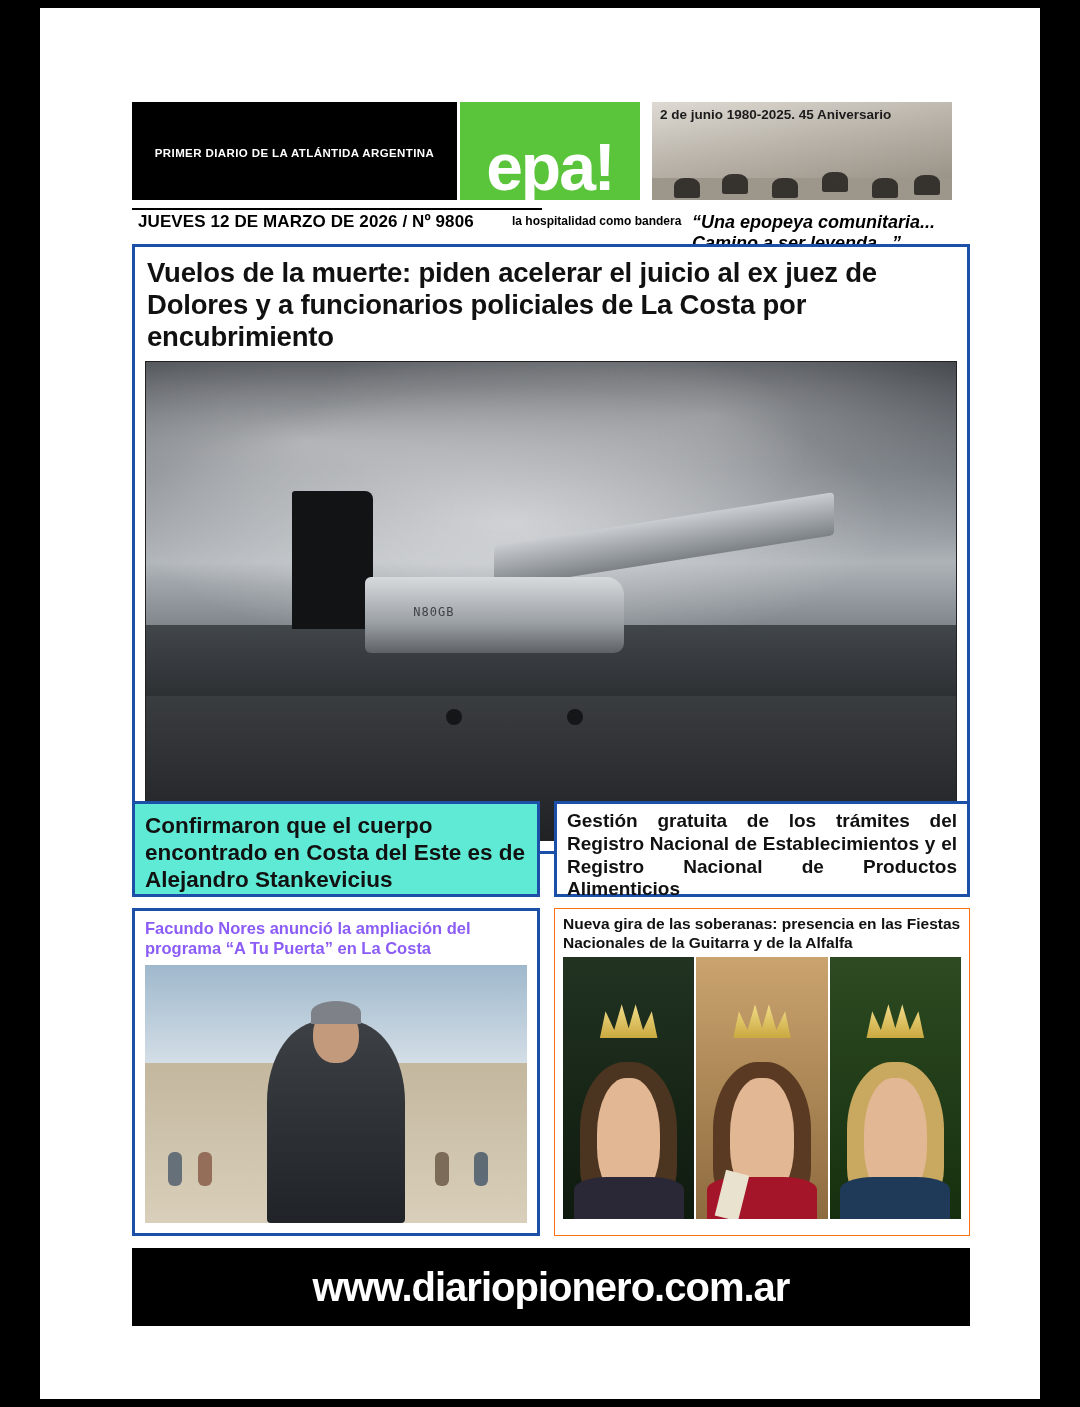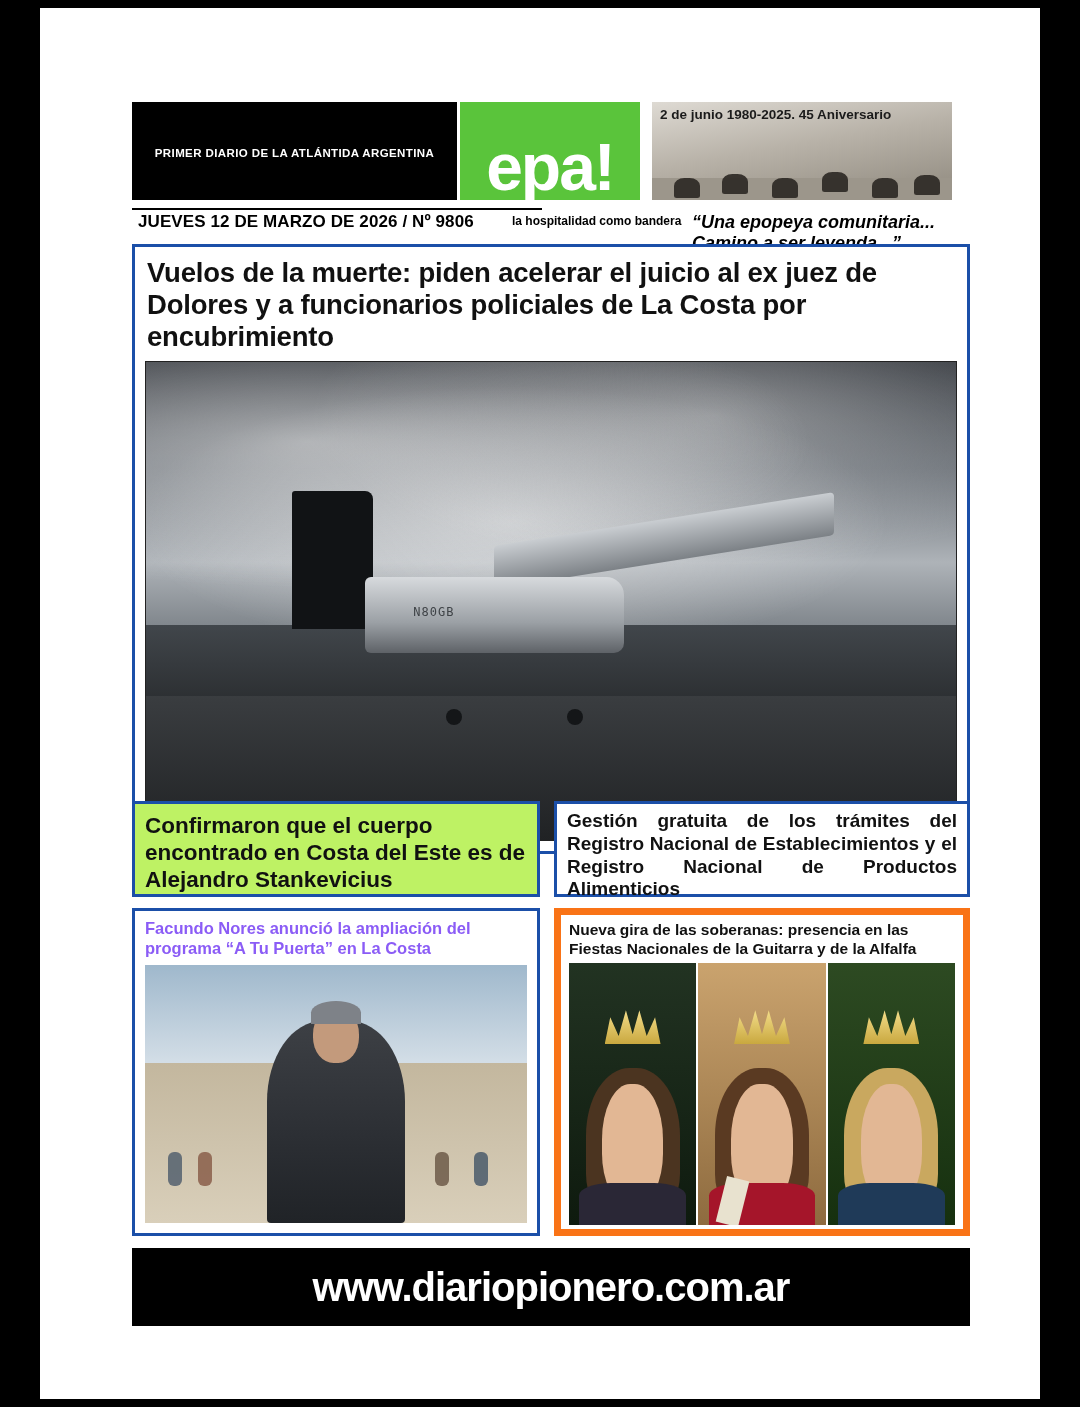--- a/index.html
+++ b/index.html
@@ -255,21 +255,21 @@
   
   .sec-left {
     position: absolute;
     left: 40px;
     top: 705px;
     width: 408px;
     height: 96px;
     border: 3px solid #1b4fa8;
     box-sizing: border-box;
     padding: 8px 10px;
-    background: #bef264;
+    background: #5eead4;
   }
   .sec-left-title {
     font-size: 22.5px;
     font-weight: bold;
     line-height: 1.2;
     color: #111;
   }
   .sec-right {
     position: absolute;
     left: 462px;
@@ -352,21 +352,21 @@
     border-radius: 6px;
     opacity: 0.85;
   }
 
   .third-right {
     position: absolute;
     left: 462px;
     top: 812px;
     width: 416px;
     height: 328px;
-    border: 7px solid #f97316;
+    border: 1px solid #f97316;
     box-sizing: border-box;
     padding: 6px 8px 8px 8px;
     background: #fff;
   }
   .third-right-title {
     font-size: 15.5px;
     font-weight: bold;
     line-height: 1.2;
     color: #111;
     margin-bottom: 5px;

